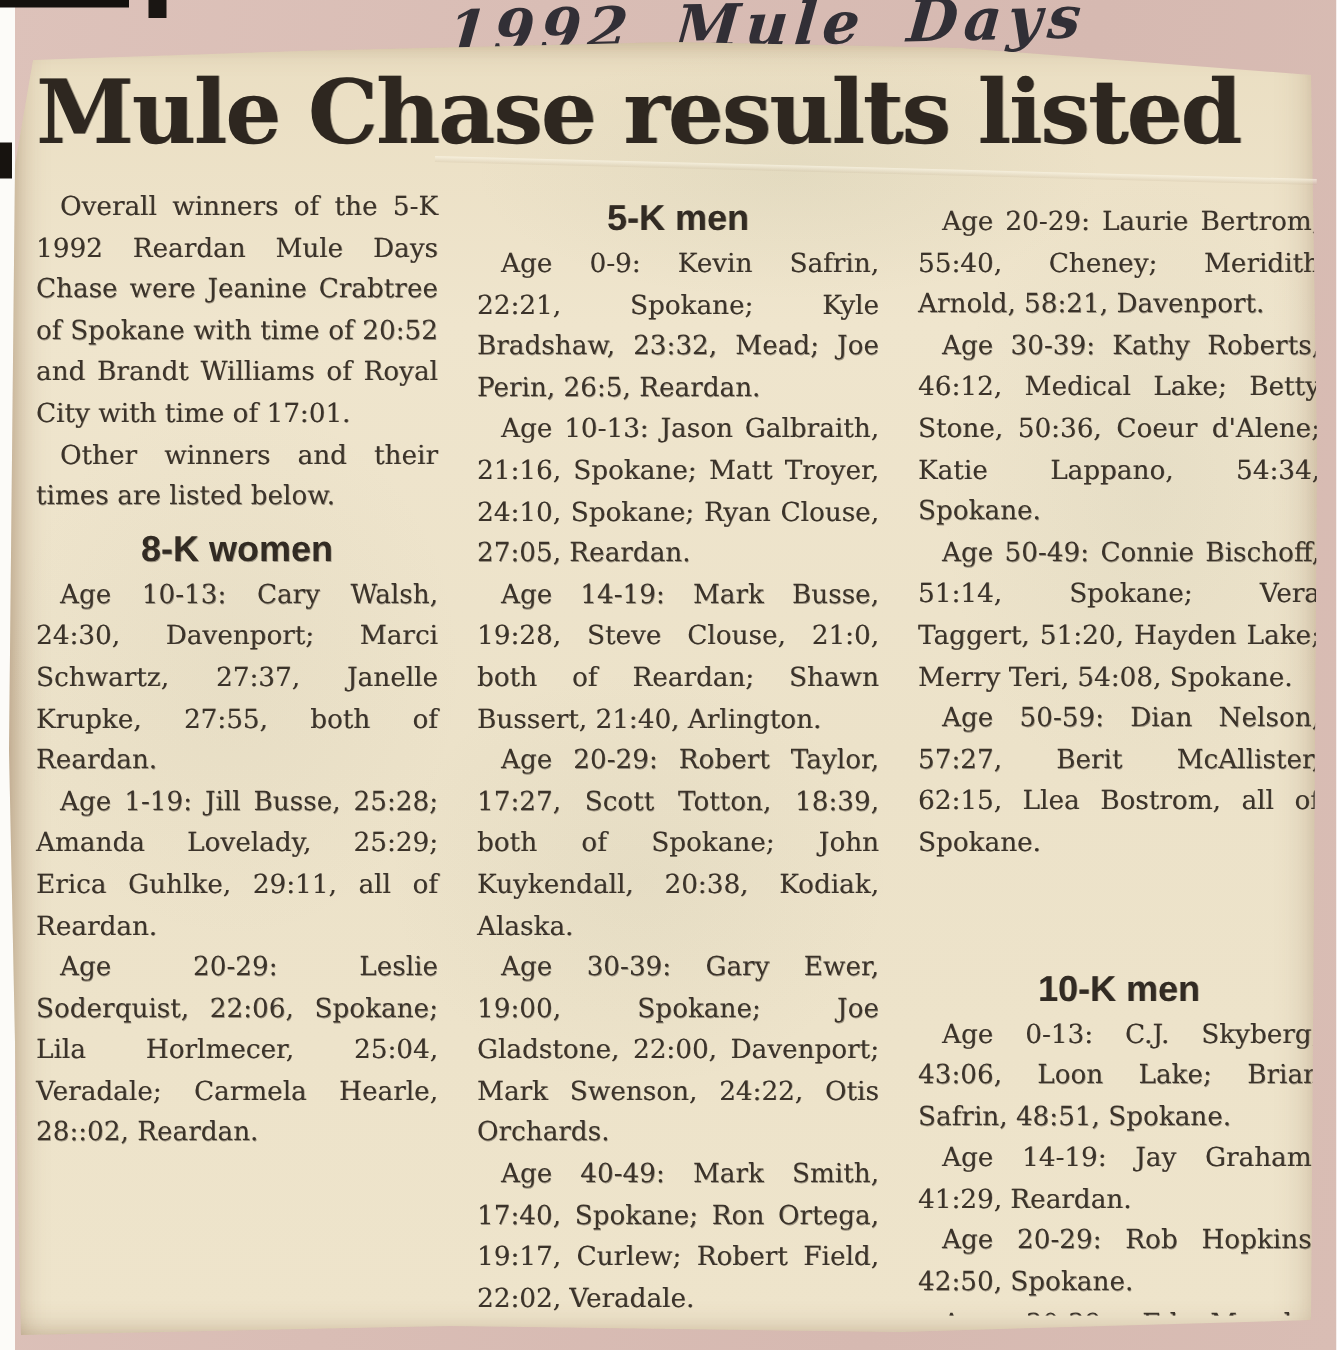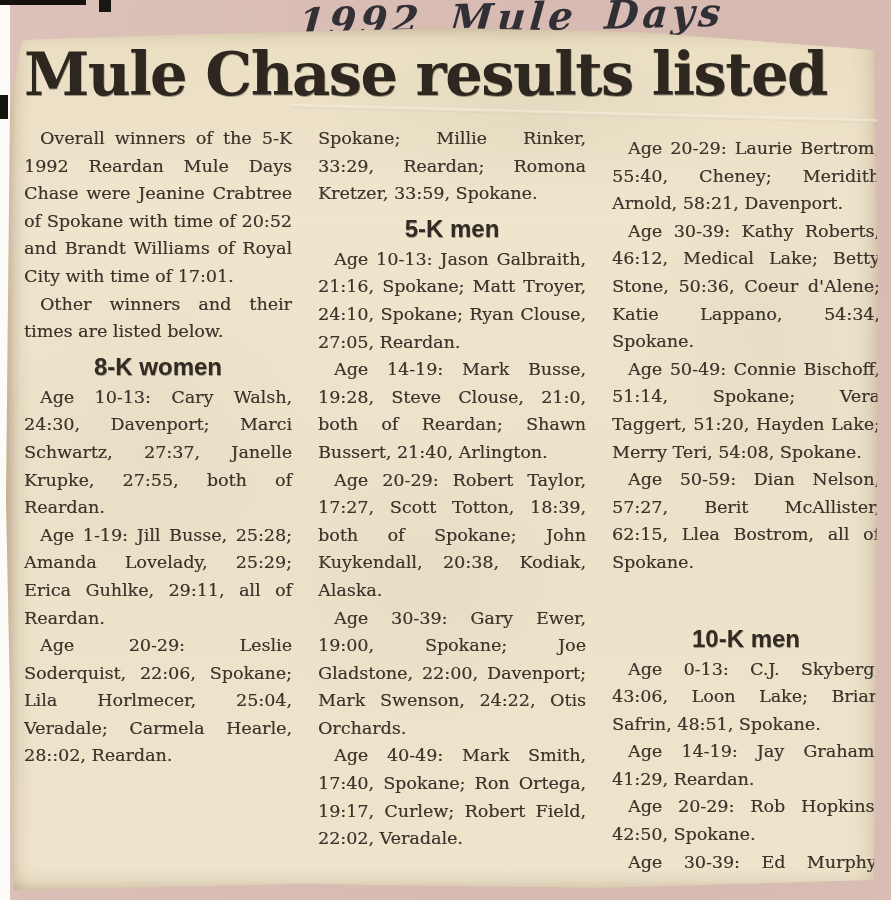--- a/index.html
+++ b/index.html
@@ -60,21 +60,21 @@
     font-size:17.5px; line-height:27.6px; color:#3b332a;
     text-shadow:0.4px 0.4px 0.3px rgba(59,51,42,.45);
   }
   .col p.noindent { text-indent:0; }
   .col h2 {
     margin:7px 0 3px; text-align:center;
     font-family:Liberation Sans, sans-serif; font-weight:bold;
     font-size:24px; color:#322b23;
     text-shadow:0.5px 0.5px 0.3px rgba(50,43,35,.4);
   }
-  .col h2.gap-above { margin-top:48px; }
+  .col h2.gap-above { margin-top:69px; }
 </style>
 </head>
 <body>
 
 <div class="scan">
   <div class="left-strip"></div>
   <div class="mark-top-bar"></div>
   <div class="mark-top-tick"></div>
   <div class="mark-left-blob"></div>
   <div class="mark-left-line"></div>
@@ -86,22 +86,22 @@
     <div class="columns" id="columns">
         <div class="col">
           <p>Overall winners of the 5-K 1992 Reardan Mule Days Chase were Jeanine Crabtree of Spokane with time of 20:52 and Brandt Williams of Royal City with time of 17:01.</p>
           <p>Other winners and their times are listed below.</p>
           <h2>8-K women</h2>
           <p>Age 10-13: Cary Walsh, 24:30, Davenport; Marci Schwartz, 27:37, Janelle Krupke, 27:55, both of Reardan.</p>
           <p>Age 1-19: Jill Busse, 25:28; Amanda Lovelady, 25:29; Erica Guhlke, 29:11, all of Reardan.</p>
           <p>Age 20-29: Leslie Soderquist, 22:06, Spokane; Lila Horlmecer, 25:04, Veradale; Carmela Hearle, 28::02, Reardan.</p>
         </div>
         <div class="col">
-          <p class="noindent">Spokane; Millie Rinker, 33:29, Reardan; Romona Kretzer, 33:59, Spokane.</p>
           <h2>5-K men</h2>
+          <p>Age 0-9: Kevin Safrin, 22:21, Spokane; Kyle Bradshaw, 23:32, Mead; Joe Perin, 26:5, Reardan.</p>
           <p>Age 10-13: Jason Galbraith, 21:16, Spokane; Matt Troyer, 24:10, Spokane; Ryan Clouse, 27:05, Reardan.</p>
           <p>Age 14-19: Mark Busse, 19:28, Steve Clouse, 21:0, both of Reardan; Shawn Bussert, 21:40, Arlington.</p>
           <p>Age 20-29: Robert Taylor, 17:27, Scott Totton, 18:39, both of Spokane; John Kuykendall, 20:38, Kodiak, Alaska.</p>
           <p>Age 30-39: Gary Ewer, 19:00, Spokane; Joe Gladstone, 22:00, Davenport; Mark Swenson, 24:22, Otis Orchards.</p>
           <p>Age 40-49: Mark Smith, 17:40, Spokane; Ron Ortega, 19:17, Curlew; Robert Field, 22:02, Veradale.</p>
         </div>
         <div class="col">
           <p>Age 20-29: Laurie Bertrom, 55:40, Cheney; Meridith Arnold, 58:21, Davenport.</p>
           <p>Age 30-39: Kathy Roberts, 46:12, Medical Lake; Betty Stone, 50:36, Coeur d'Alene; Katie Lappano, 54:34, Spokane.</p>
           <p>Age 50-49: Connie Bischoff, 51:14, Spokane; Vera Taggert, 51:20, Hayden Lake; Merry Teri, 54:08, Spokane.</p>

